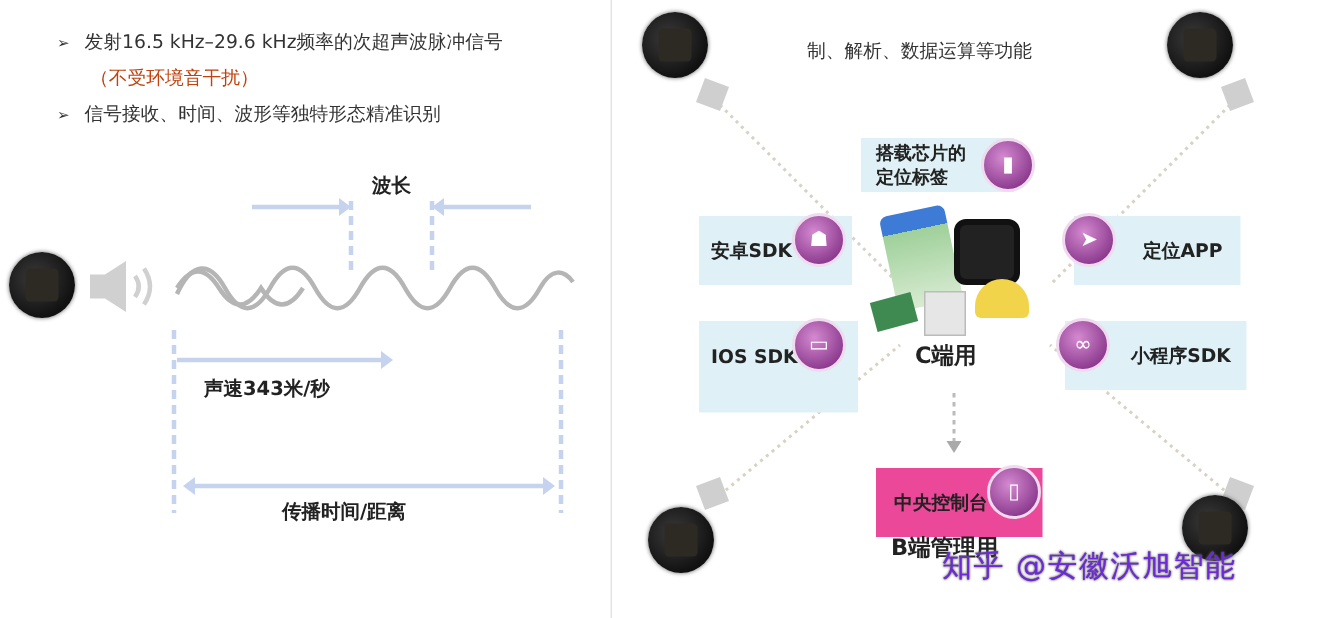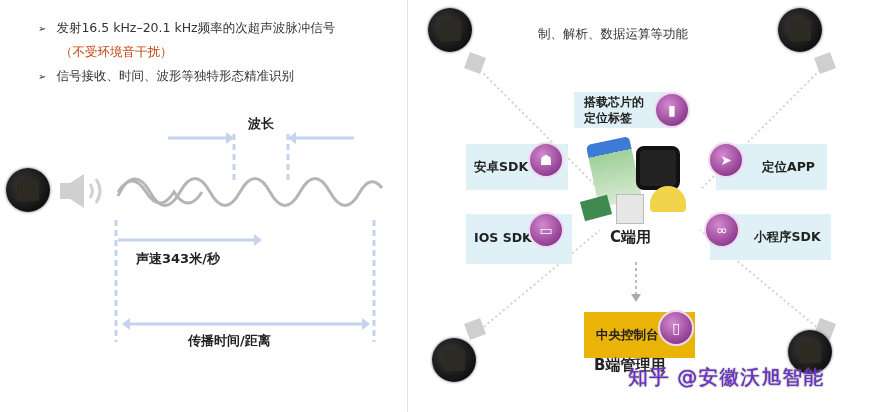--- a/index.html
+++ b/index.html
@@ -13,21 +13,21 @@
   .chip{width:44px;height:44px;border-radius:50%;background:radial-gradient(circle at 40% 40%,#3b3b3b,#111 70%);box-shadow:0 0 3px #666;}
   .chip::after{content:"";position:absolute;left:11px;top:11px;width:22px;height:22px;background:#2c2a22;border-radius:3px;}
   .pill{height:46px;background:#dff1f6;display:flex;align-items:center;font-size:12.5px;font-weight:bold;color:#222;}
   .icircle{width:32px;height:32px;border-radius:50%;background:radial-gradient(circle at 40% 35%,#d48ad0,#8c3a8e 75%);border:2px solid #efdaf0;display:flex;align-items:center;justify-content:center;color:#fff;font-size:14px;}
   .watermark{font-size:20px;color:#6d28d9;text-shadow:0 0 2px #777,0 0 1px #555;letter-spacing:1px;}
 </style>
 </head>
 <body>
 
 <div class="abs bullet" style="left:38px;top:20px;">
-  <span class="arrow">➢</span><span>发射16.5 kHz–20.1 kHz频率的次超声波脉冲信号</span>
+  <span class="arrow">➢</span><span>发射16.5 kHz–29.6 kHz频率的次超声波脉冲信号</span>
 </div>
 <div class="abs red" style="left:60px;top:44px;">（不受环境音干扰）</div>
 <div class="abs bullet" style="left:38px;top:68px;">
   <span class="arrow">➢</span><span>信号接收、时间、波形等独特形态精准识别</span>
 </div>
 
 <div class="abs label-bold" style="left:248px;top:115px;">波长</div>
 
 <svg class="abs" style="left:0;top:130px;" width="400" height="220">
 
@@ -98,21 +98,21 @@
       <div>定位标签</div>
     </div>
 </div>
 <div class="abs icircle" style="left:654px;top:92px;">▮</div>
 
 <div class="abs pill" style="left:466px;top:144px;padding:0 40px 0 8px;">
     <span>安卓SDK</span>
   </div>
 <div class="abs icircle" style="left:528px;top:142px;">☗</div>
 
-<div class="abs pill" style="left:466px;top:214px;padding:0 40px 4px 8px;align-items:center;">
+<div class="abs pill" style="left:466px;top:214px;padding:0 40px 15px 8px;align-items:center;">
     <span>IOS SDK</span>
   </div>
 <div class="abs icircle" style="left:528px;top:212px;">▭</div>
 
 <div class="abs pill" style="left:716px;top:144px;padding:0 12px 0 46px;">
     <span>定位APP</span>
   </div>
 <div class="abs icircle" style="left:708px;top:142px;">➤</div>
 
 <div class="abs pill" style="left:710px;top:214px;padding:0 10px 0 44px;">
@@ -121,19 +121,19 @@
 <div class="abs icircle" style="left:704px;top:212px;">∞</div>
 
 <div class="abs" style="left:592px;top:140px;width:44px;height:64px;background:linear-gradient(#3d7bd6 20%,#9fd09a 20%,#d8ebd2);border-radius:5px;transform:rotate(-12deg);"></div>
 <div class="abs" style="left:636px;top:146px;width:36px;height:36px;border-radius:8px;background:#222;border:4px solid #111;"></div>
 <div class="abs" style="left:650px;top:186px;width:36px;height:26px;border-radius:18px 18px 4px 4px;background:#f2d44a;"></div>
 <div class="abs" style="left:582px;top:198px;width:28px;height:20px;background:#3e8a50;transform:rotate(-15deg);"></div>
 <div class="abs" style="left:616px;top:194px;width:26px;height:28px;background:#e6e6e6;border:1px solid #bbb;"></div>
 
 <div class="abs" style="left:610px;top:228px;font-size:15px;font-weight:bold;">C端用</div>
 
-<div class="abs pill" style="left:584px;top:312px;padding:0 36px 0 12px;background:#eab308;">
+<div class="abs pill" style="left:584px;top:312px;padding:0 36px 0 12px;background:#ec4899;">
     <span>中央控制台</span>
   </div>
 <div class="abs icircle" style="left:658px;top:310px;">▯</div>
 
 <div class="abs" style="left:594px;top:356px;font-size:15px;font-weight:bold;">B端管理用</div>
 <div class="abs watermark" style="left:628px;top:364px;">知乎 @安徽沃旭智能</div>
 
 </body></html>

